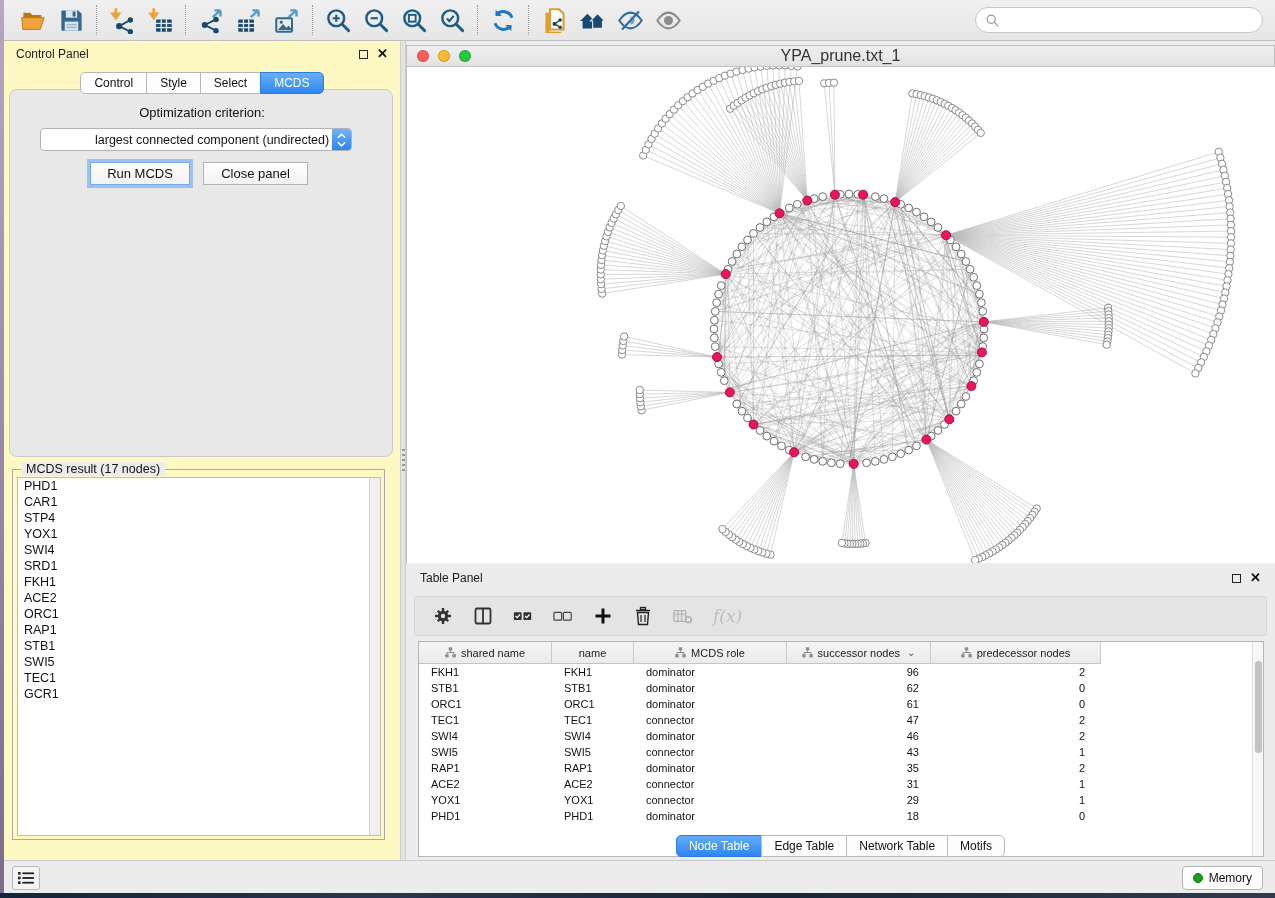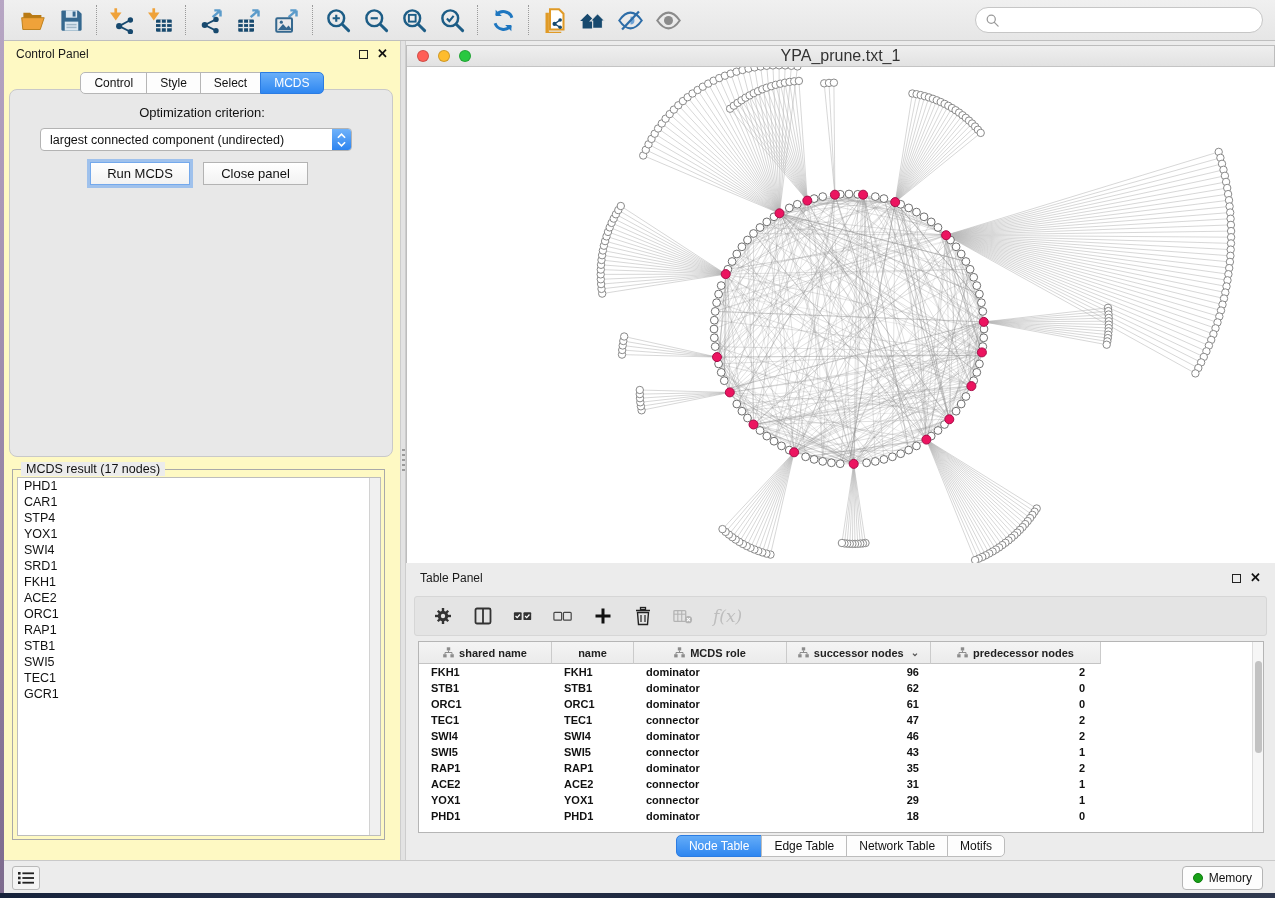--- a/index.html
+++ b/index.html
@@ -29,21 +29,21 @@
   .float-box { width:9px; height:9px; border:1.6px solid #222; display:inline-block; }
   .close-x { font-size:13px; font-weight:bold; color:#111; line-height:10px; }
   .cp-tabs { position:absolute; left:0; top:31px; width:100%; display:flex; justify-content:center; z-index:3; }
   .cp-tab { height:22px; padding:0 13px; background:#fdfdfd; border:1px solid #b6b6b6; margin-left:-1px; font-size:12px; color:#111; display:flex; align-items:center; }
   .cp-tab:first-child { border-radius:5px 0 0 5px; margin-left:0; }
   .cp-tab:last-child { border-radius:0 5px 5px 0; }
   .cp-tab.active { background:linear-gradient(#69aff9,#2f87f1); border-color:#2c7ce2; color:#fff; }
   .cp-box { position:absolute; left:5px; top:48px; width:384px; height:368px; background:#e8e8e8; border:1px solid #c9c9c9; border-radius:8px; z-index:1; }
   .crit-label { position:absolute; left:0; top:64px; width:100%; text-align:center; font-size:13px; color:#111; }
   .crit-select { position:absolute; left:36px; top:87px; width:312px; height:23px; background:#fff; border:1px solid #b3b3b3; border-radius:4px; display:flex; align-items:center; }
-  .crit-select .val { flex:1; font-size:12.5px; padding-left:9px; color:#111; white-space:nowrap; }
+  .crit-select .val { flex:1; font-size:12.5px; padding-left:18px; color:#111; white-space:nowrap;margin-left:36px; }
   .crit-select .cap { width:19px; height:21px; border-radius:0 3px 3px 0; background:linear-gradient(#6fb2fa,#2d84f0); display:flex; flex-direction:column; align-items:center; justify-content:center; gap:2px; }
   .cap svg { width:9px; height:6px; }
   .btn { height:23px; background:linear-gradient(#ffffff,#f2f2f2); border:1px solid #b3b3b3; border-radius:0; font-size:13px; color:#111; display:flex; align-items:center; justify-content:center; font-family:"Liberation Sans",sans-serif; }
   .run-btn { position:absolute; left:86px; top:121px; width:100px; box-shadow:0 0 0 3px rgba(98,160,239,.55); border-color:#74a9ec; }
   .closep-btn { position:absolute; left:199px; top:121px; width:105px; }
   .fieldset { position:absolute; left:8px; top:428px; width:373px; height:371px; border:1px solid #a9a9a9; }
   .fieldset .legend { position:absolute; top:-8px; left:8px; background:#ececec; padding:0 5px; font-size:12.5px; color:#111; }
   .result-list { position:absolute; left:4px; top:7px; width:364px; height:359px; background:#fff; border:1px solid #bdbdbd; overflow:hidden; }
   .result-scroll { position:absolute; right:0; top:0; width:11px; height:100%; background:#f0f0f0; border-left:1px solid #d2d2d2; }
   .list-item { font-size:12.5px; color:#111; line-height:16px; padding-left:6px; }
@@ -64,21 +64,21 @@
   .net-canvas { position:absolute; left:0; top:21px; width:869px; height:496px; background:#fff; }
   .hgrip { position:absolute; left:433px; top:522px; width:12px; height:5px; background:#cfcfcf; border:1px solid #b2b2b2; border-radius:2px; }
 
   
   .table-panel { position:absolute; left:0; top:522px; width:869px; height:297px; background:#ececec; }
   .tp-titlebar { position:absolute; left:0; top:4px; width:100%; height:22px; display:flex; align-items:center; padding:0 14px; }
   .tp-toolbar { position:absolute; left:8px; top:33px; width:853px; height:40px; background:#e4e4e4; border:1px solid #d6d6d6; border-radius:3px; display:flex; align-items:center; gap:20px; padding-left:18px; }
   .tp-toolbar .ti { display:flex; align-items:center; justify-content:center; }
   .tp-toolbar svg { width:20px; height:20px; }
   .fx { font-family:"DejaVu Serif", serif; font-style:italic; font-size:17px; color:#bdbdbd; }
-  .tbl-wrap { position:absolute; left:12px; top:78px; width:846px; height:192px; background:#fff; border:1px solid #b5b5b5; overflow:hidden;font-weight:bold; }
+  .tbl-wrap { position:absolute; left:12px; top:78px; width:846px; height:216px; background:#fff; border:1px solid #b5b5b5; overflow:hidden; }
   .tbl-head { position:absolute; left:0; top:0; height:22px; display:flex; }
   .th-cell { height:22px; background:linear-gradient(#f4f4f4,#ebebeb); border-right:1px solid #cbcbcb; border-bottom:1px solid #c4c4c4; display:flex; align-items:center; justify-content:center; gap:5px; font-size:11px; color:#222; }
   .th-cell svg { width:11px; height:11px; }
   .th-sort { font-size:10px; color:#555; margin-left:2px; }
   .tbl-body { position:absolute; left:0; top:22px; width:100%; }
   .t-row { display:flex; height:16px; }
   .t-cell { font-size:11px; color:#111; line-height:16px; padding-left:12px; white-space:nowrap; overflow:hidden; }
   .t-cell.num { text-align:right; padding-left:0; }
   .tbl-scroll { position:absolute; right:0; top:0; width:11px; height:100%; background:#f6f6f6; border-left:1px solid #dedede; }
   .tbl-thumb { position:absolute; left:1.5px; top:19px; width:7px; height:92px; background:#c2c2c2; border-radius:4px; }

